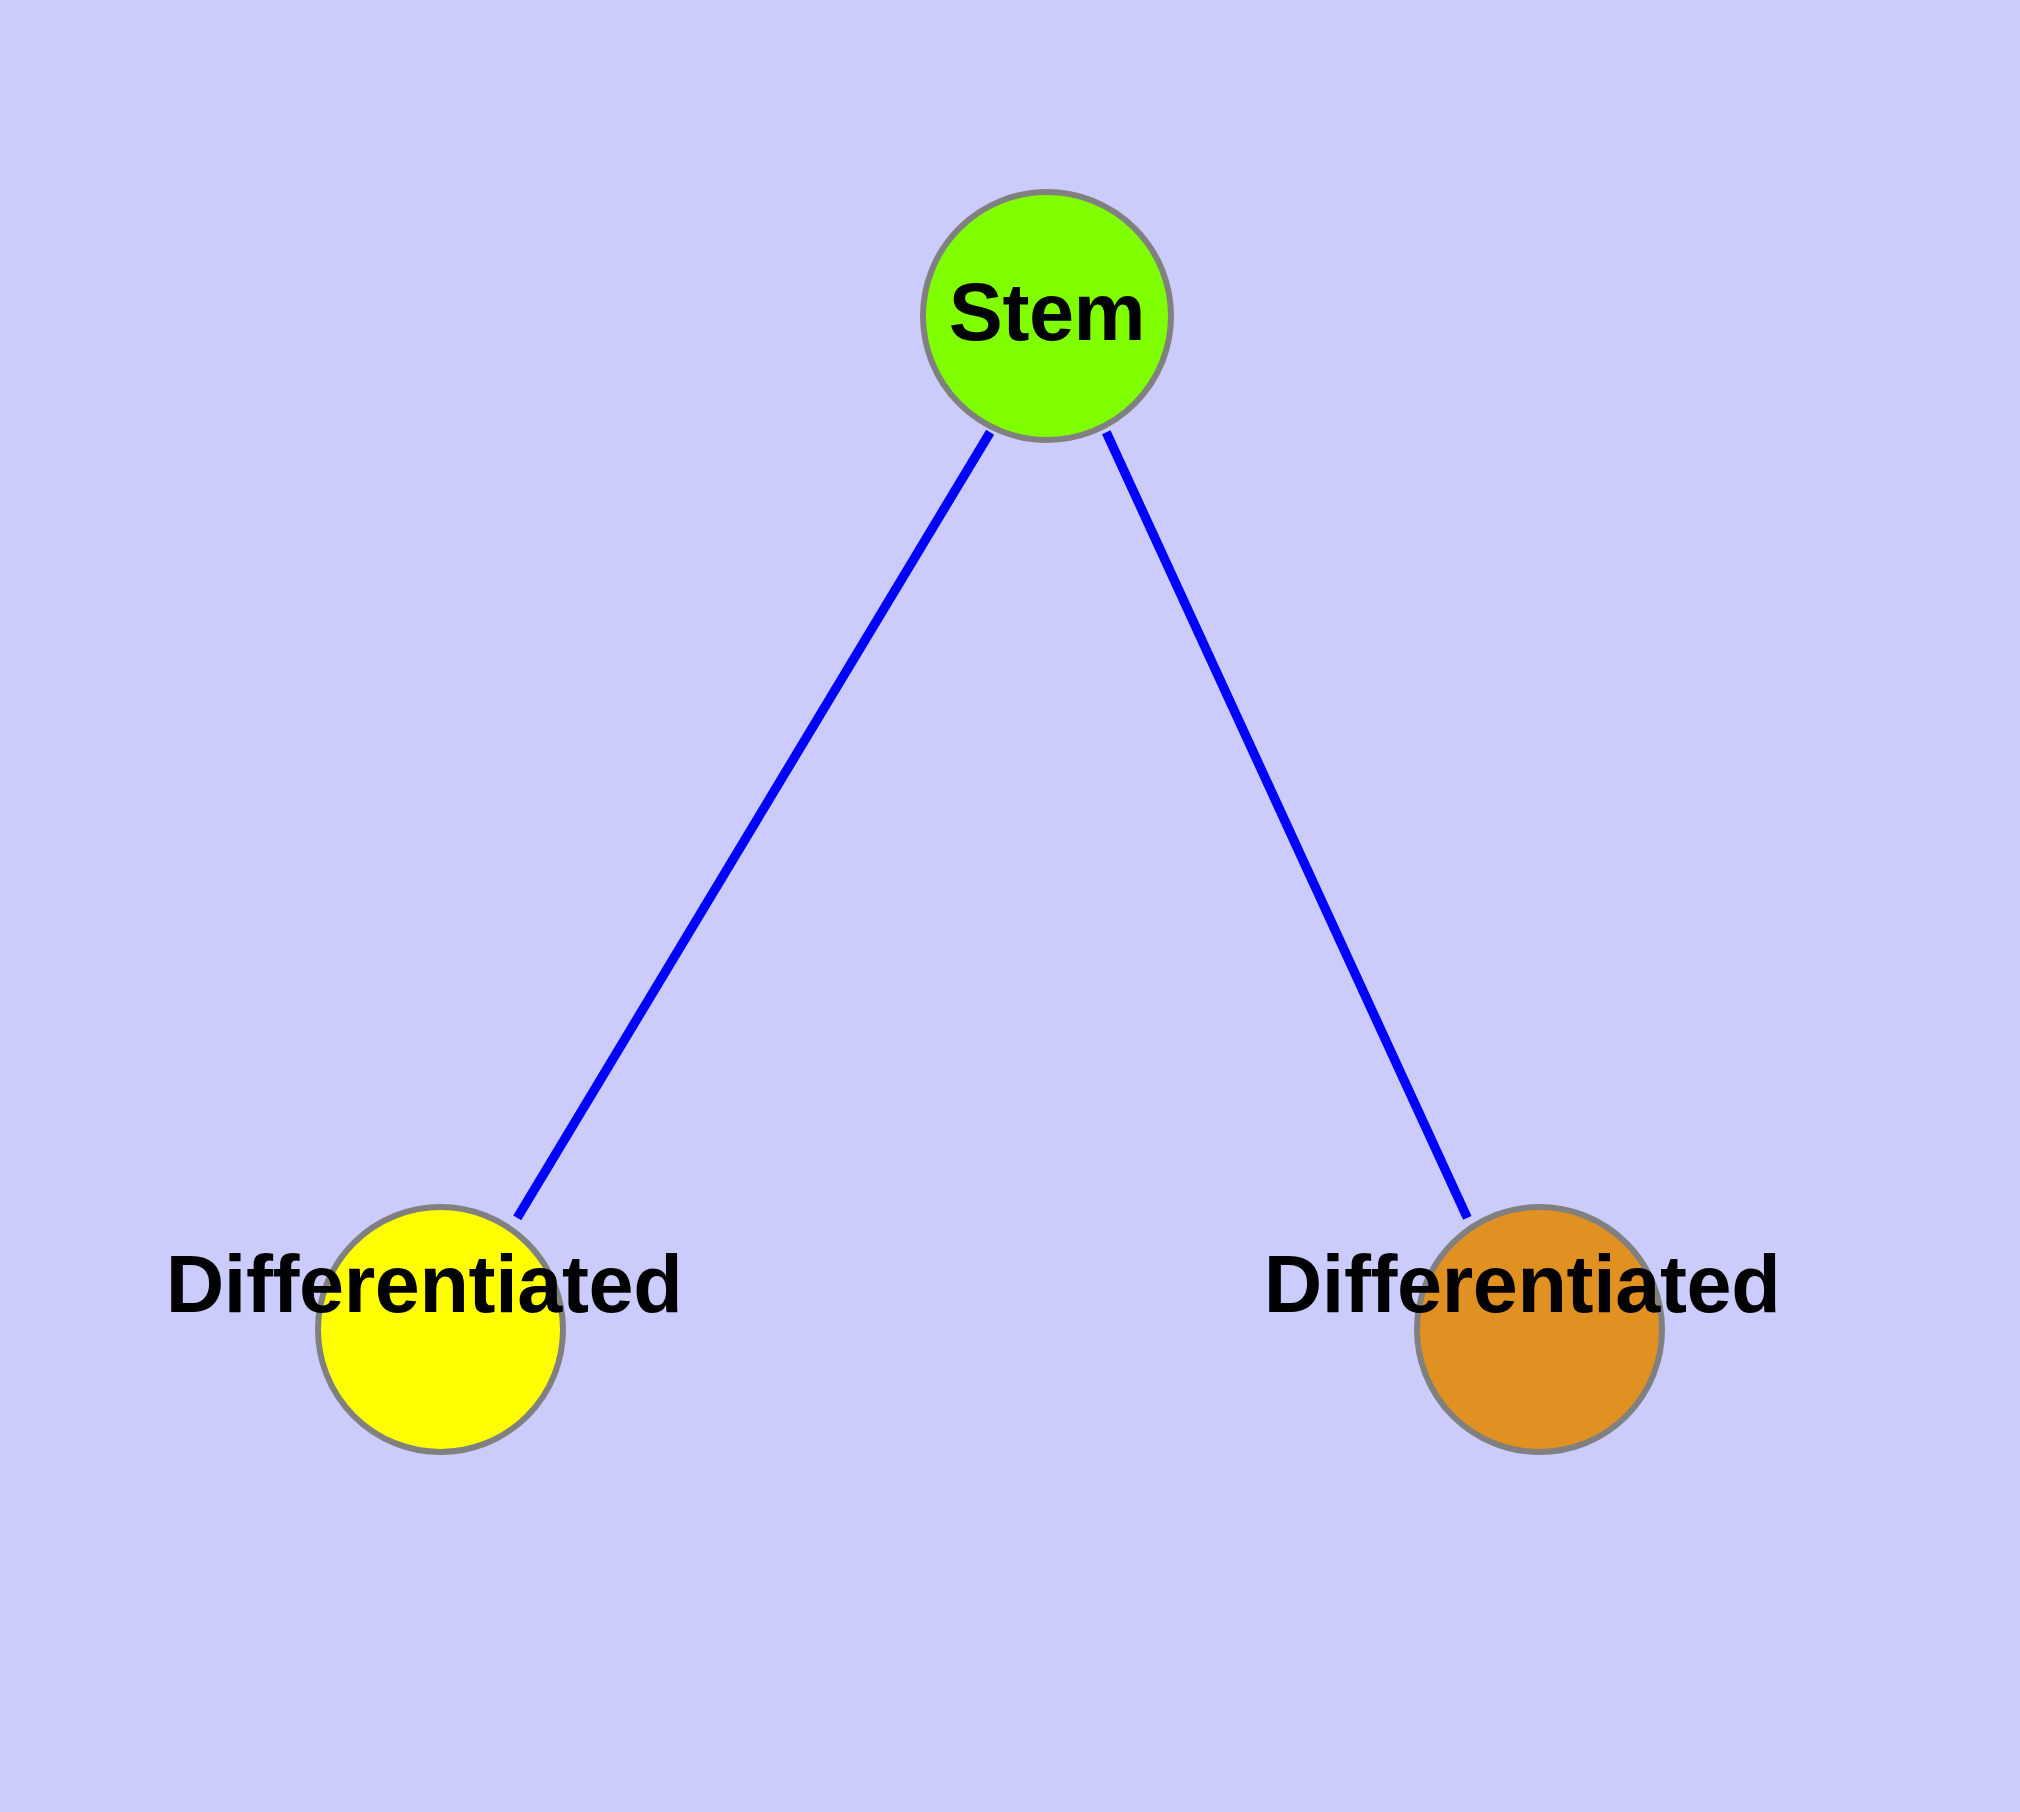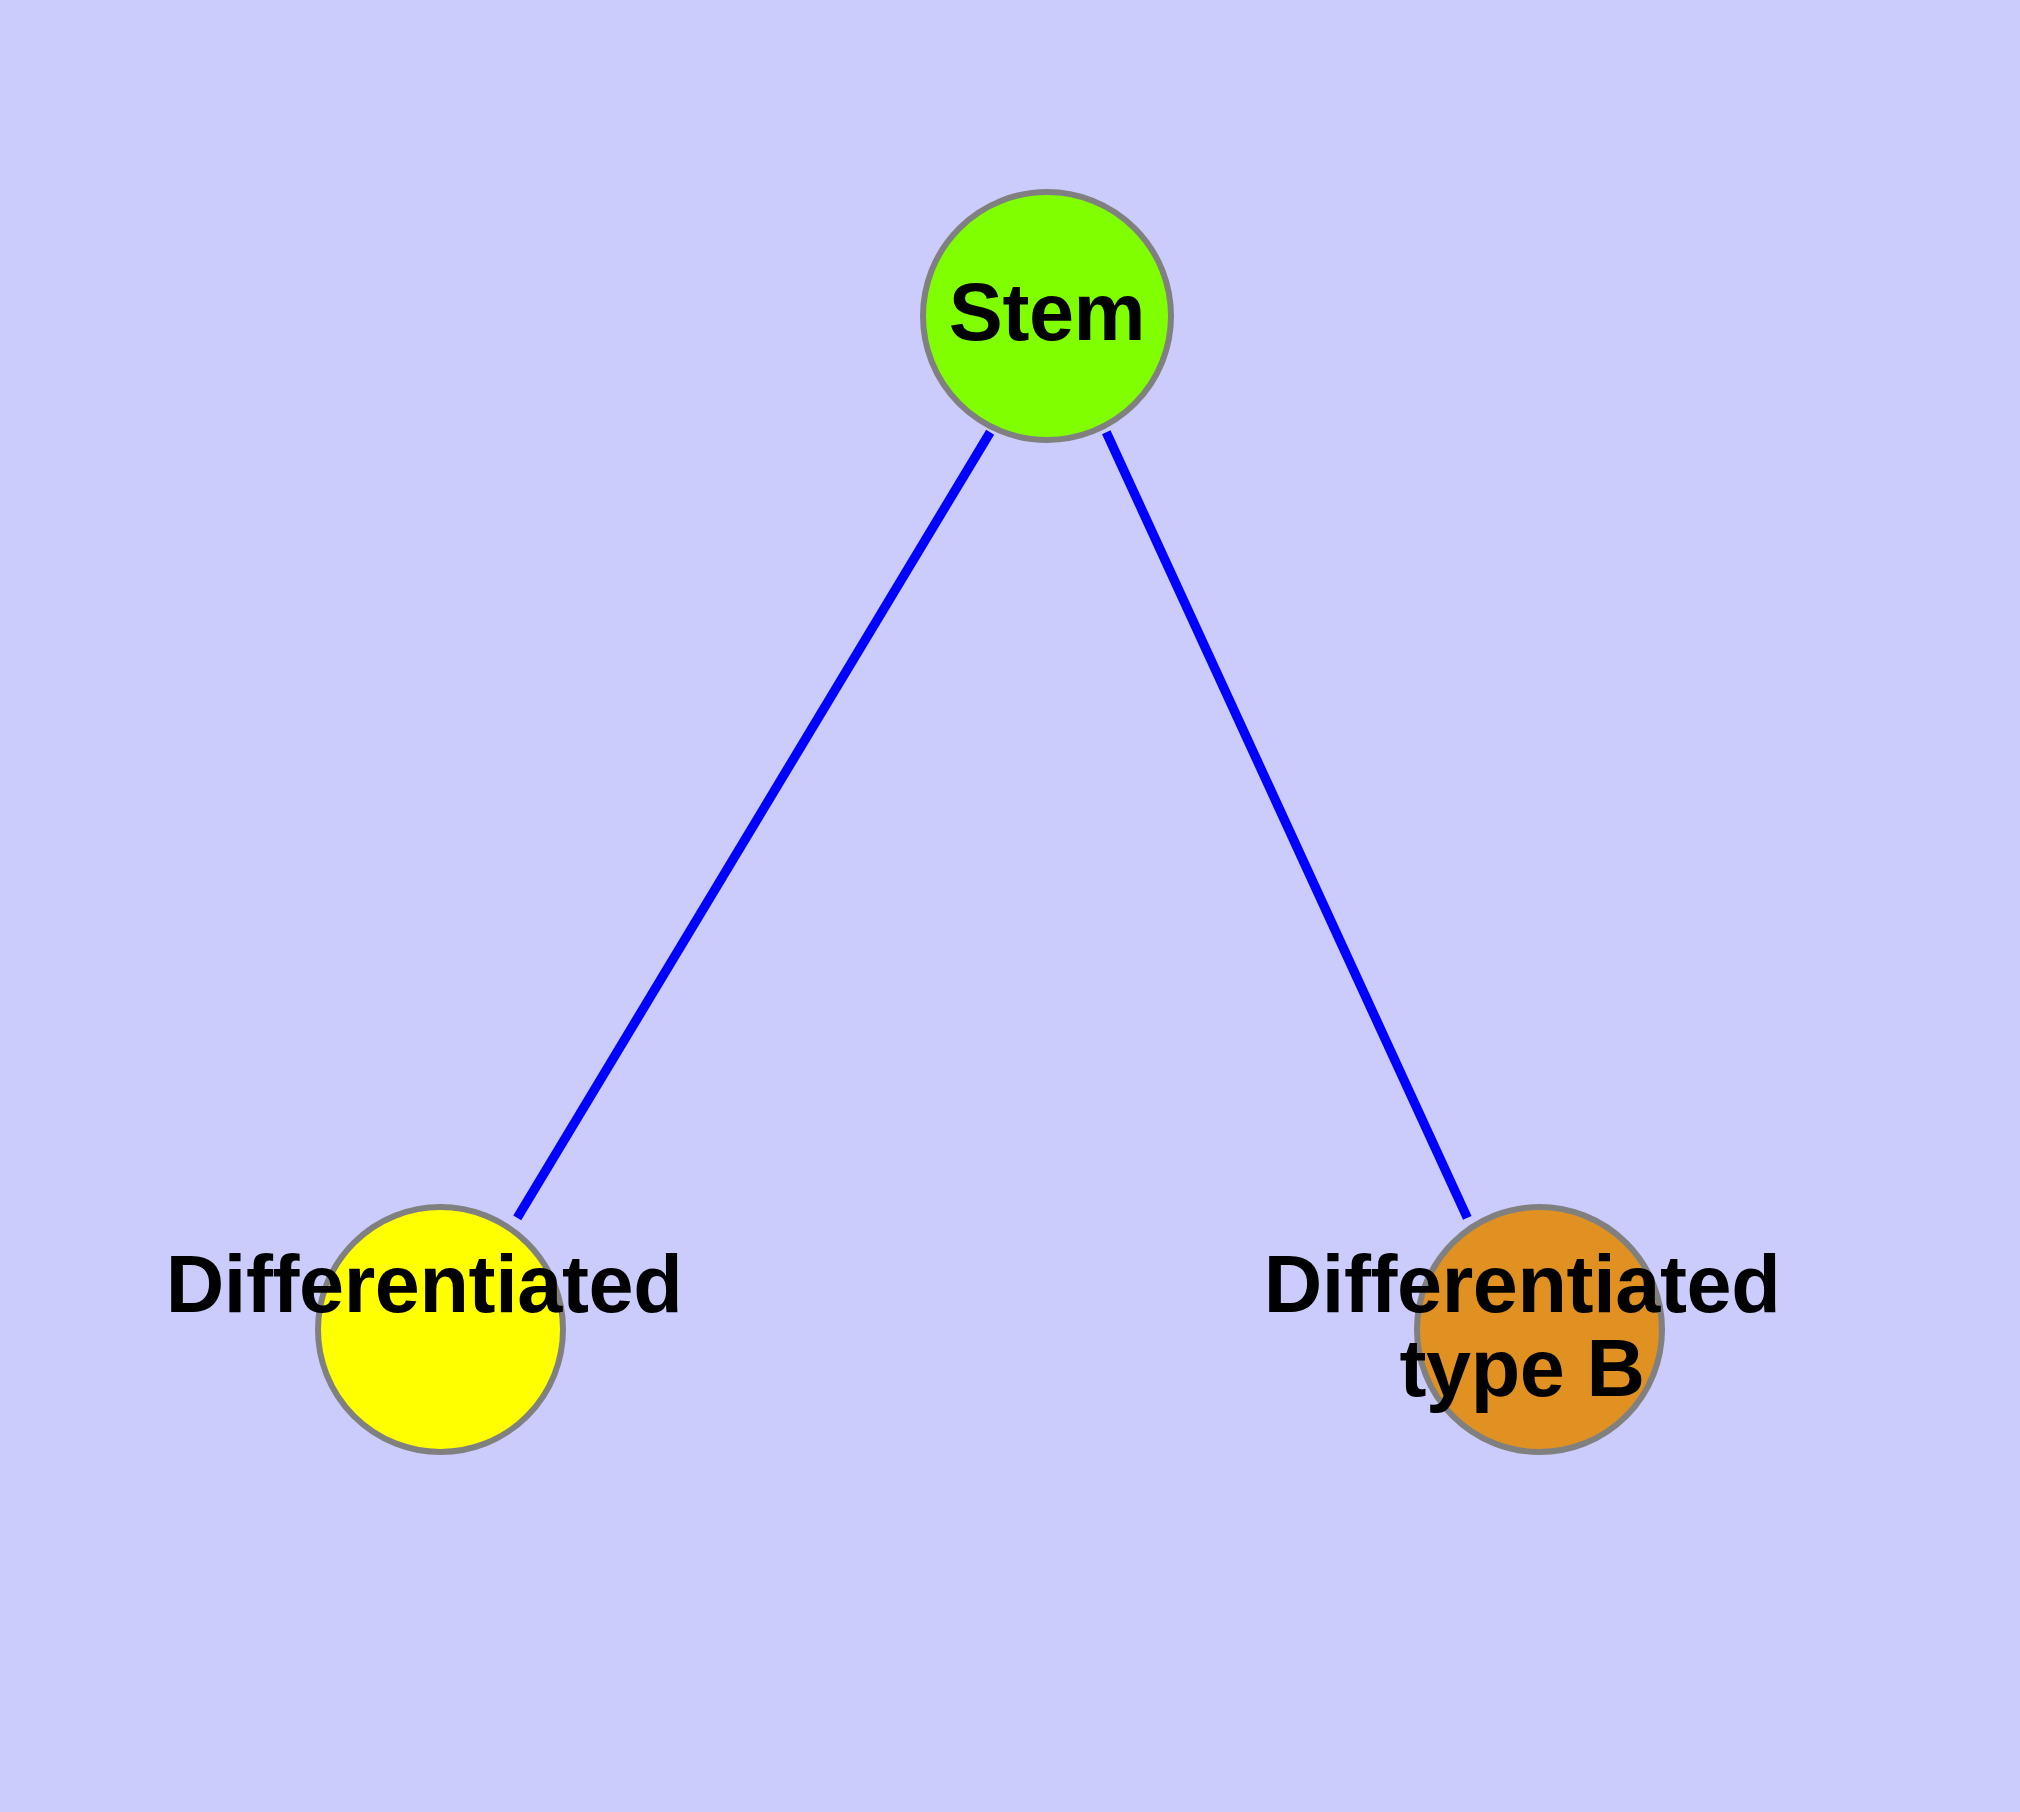--- a/index.html
+++ b/index.html
@@ -121,19 +121,18 @@
       <div class="node-circle"></div>
       <div class="node-label">
         <div>Differentiated</div>
       </div>
     </div>
 
     <div class="graph-node" id="node-diff-b">
       <div class="node-circle"></div>
       <div class="node-label">
         <div>Differentiated</div>
-        <div>type B</div>
       </div>
     </div>
 
   </div>
 </div>
 
 
 </body></html>

